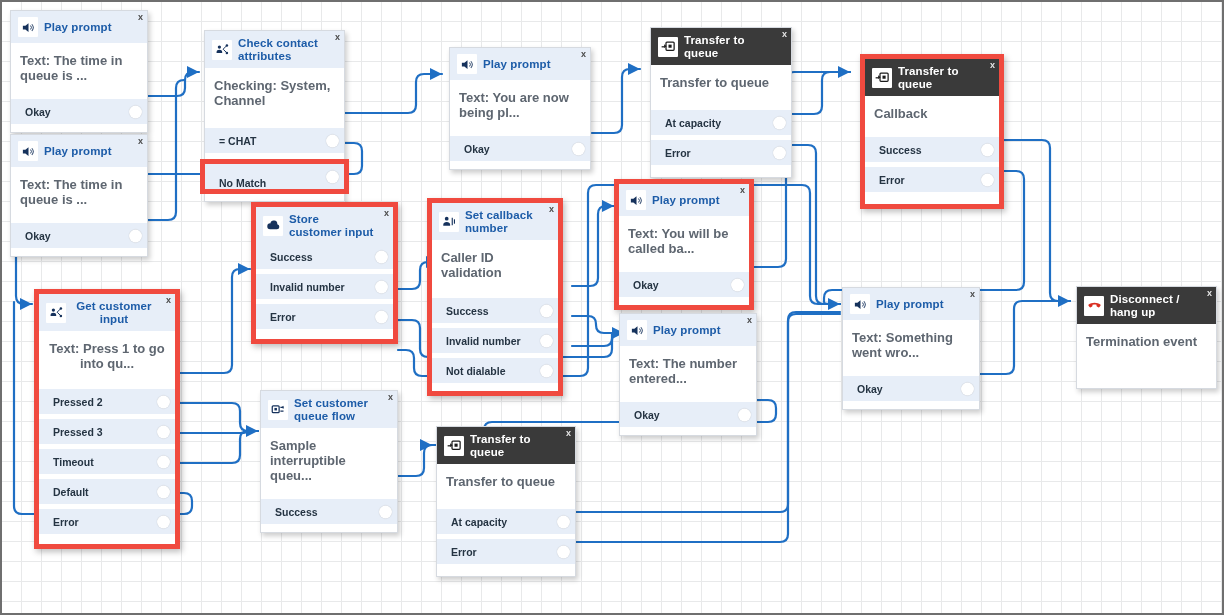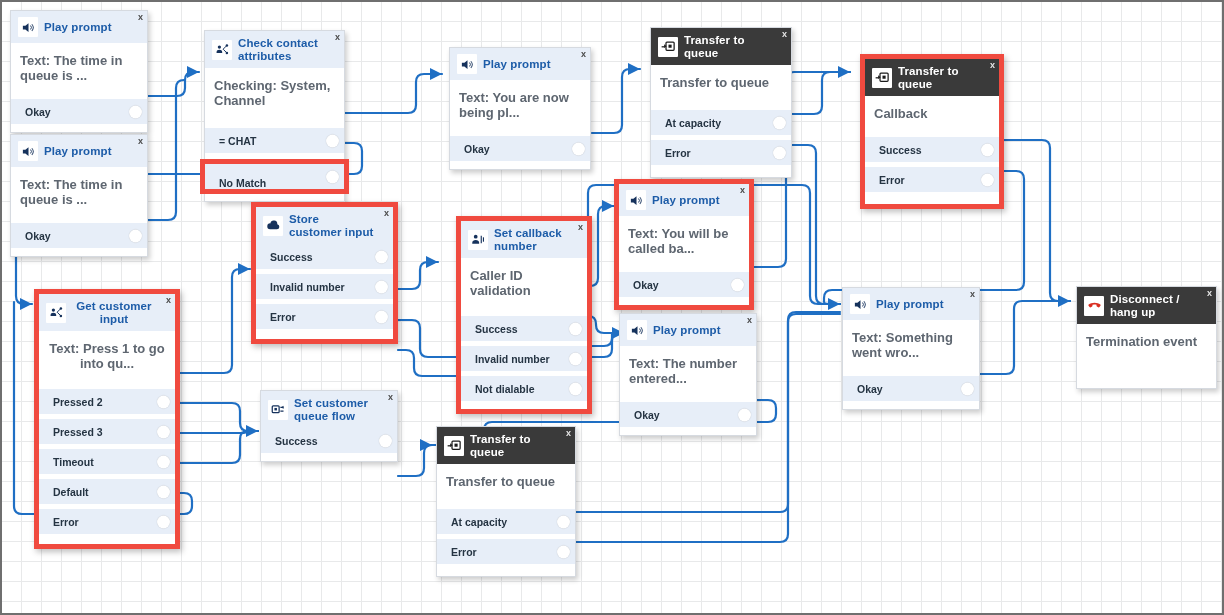--- a/index.html
+++ b/index.html
@@ -337,21 +337,21 @@
           <span class="dot"></span>
         </div>
       <div class="port">
           <span>Error</span>
           <span class="dot"></span>
         </div>
     </div>
     <div class="pad-bottom" style="height:10px;"></div>
   </div>
 
-  <div class="node hl" style="left:454px;top:196px;width:136px;margin-top:18px;">
+  <div class="node hl" style="left:425px;top:196px;width:136px;">
     <div class="nhead">
       <span class="nico">
         <svg class="gi" width="15" height="15" viewBox="0 0 24 24">
             <circle cx="7.5" cy="7.5" r="3" fill="#16325c"></circle>
             <path fill="#16325c" d="M2 17c0-2.6 2.4-4.2 5.5-4.2S13 14.4 13 17v1.6H2V17z"></path>
             <rect x="15.5" y="6" width="1.8" height="12" fill="#16325c"></rect>
             <rect x="19" y="8.5" width="1.8" height="7" fill="#16325c"></rect>
           </svg>
       </span>
       <span class="ntitle">Set callback number</span>
@@ -443,20 +443,21 @@
         <svg class="gi" width="15" height="15" viewBox="0 0 24 24">
             <rect x="2" y="6" width="11" height="11" rx="1.5" fill="none" stroke="#16325c" stroke-width="2"></rect>
             <rect x="5.5" y="9.5" width="4" height="4" fill="#16325c"></rect>
             <path stroke="#16325c" stroke-width="1.8" fill="none" d="M15 8.5h5M15 14.5h5"></path>
             <polygon points="20,6 16.5,8.5 20,11" fill="#16325c"></polygon>
           </svg>
       </span>
       <span class="ntitle">Set customer queue flow</span>
       <span class="nclose">x</span>
     </div>
+    <div class="nbody">Sample interruptible queu...</div>
     <div class="ports">
       <div class="port">
           <span>Success</span>
           <span class="dot"></span>
         </div>
     </div>
     <div class="pad-bottom"></div>
   </div>
 
   <div class="node" style="left:617px;top:311px;width:138px;">

